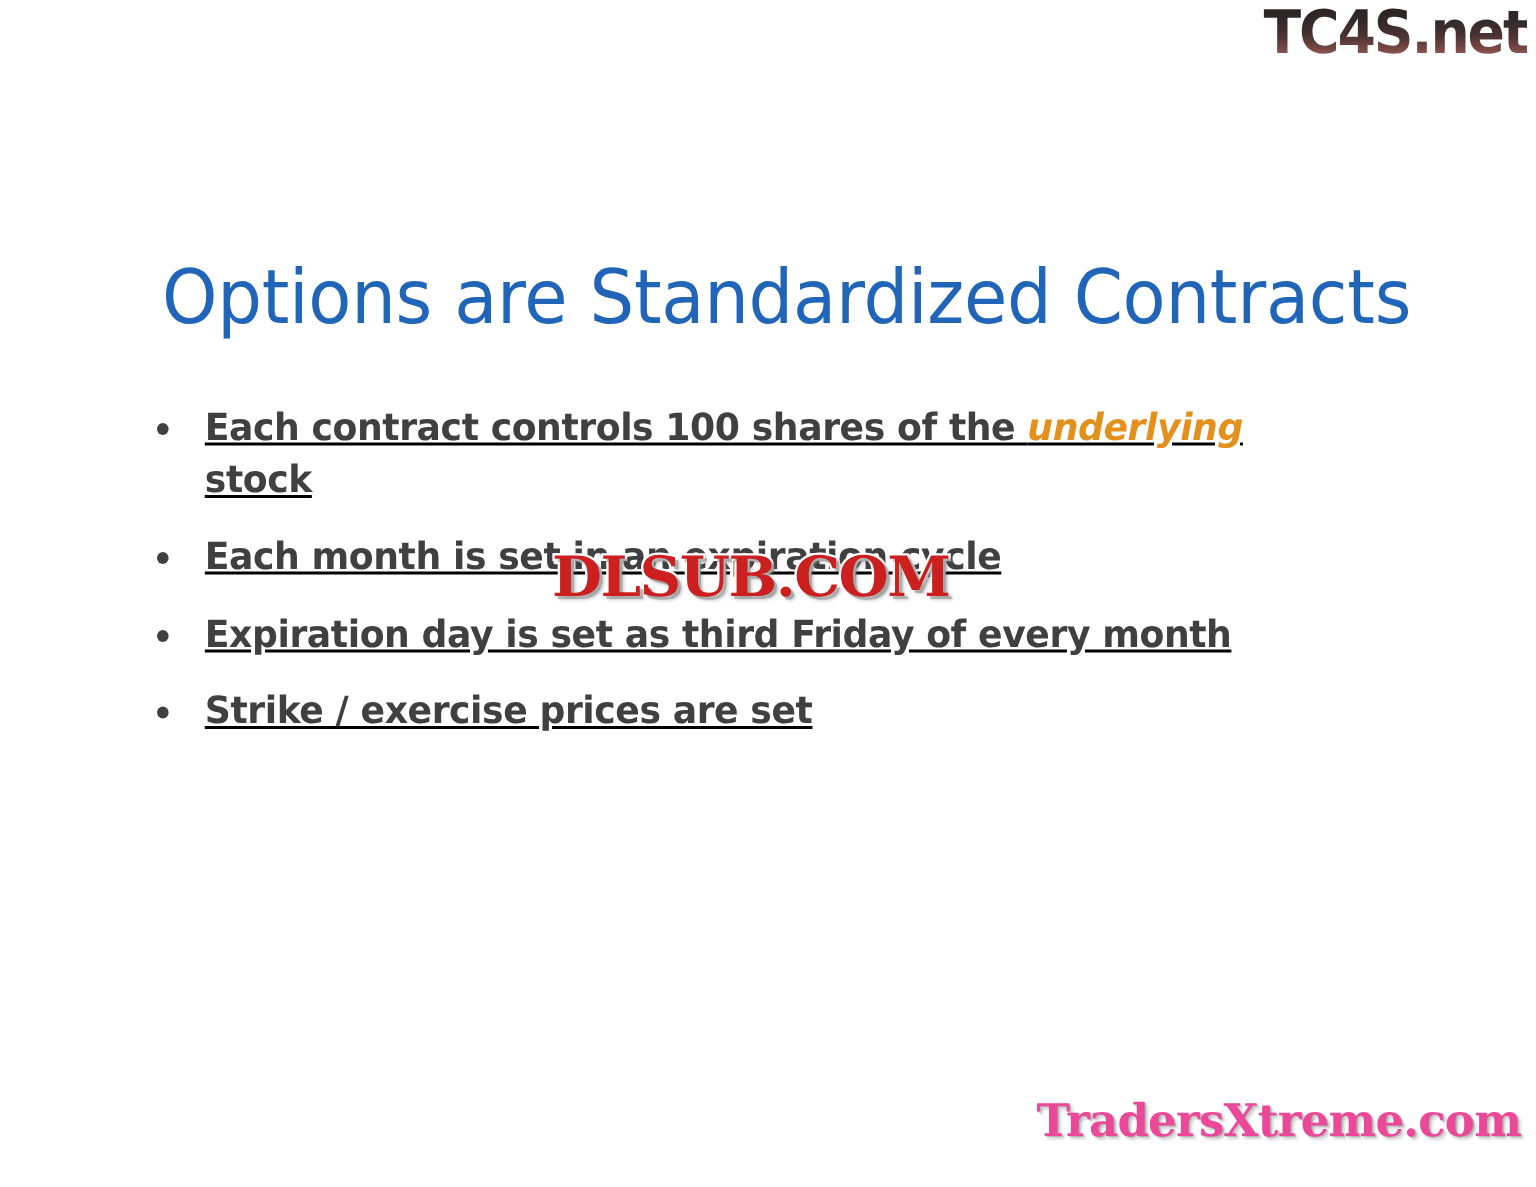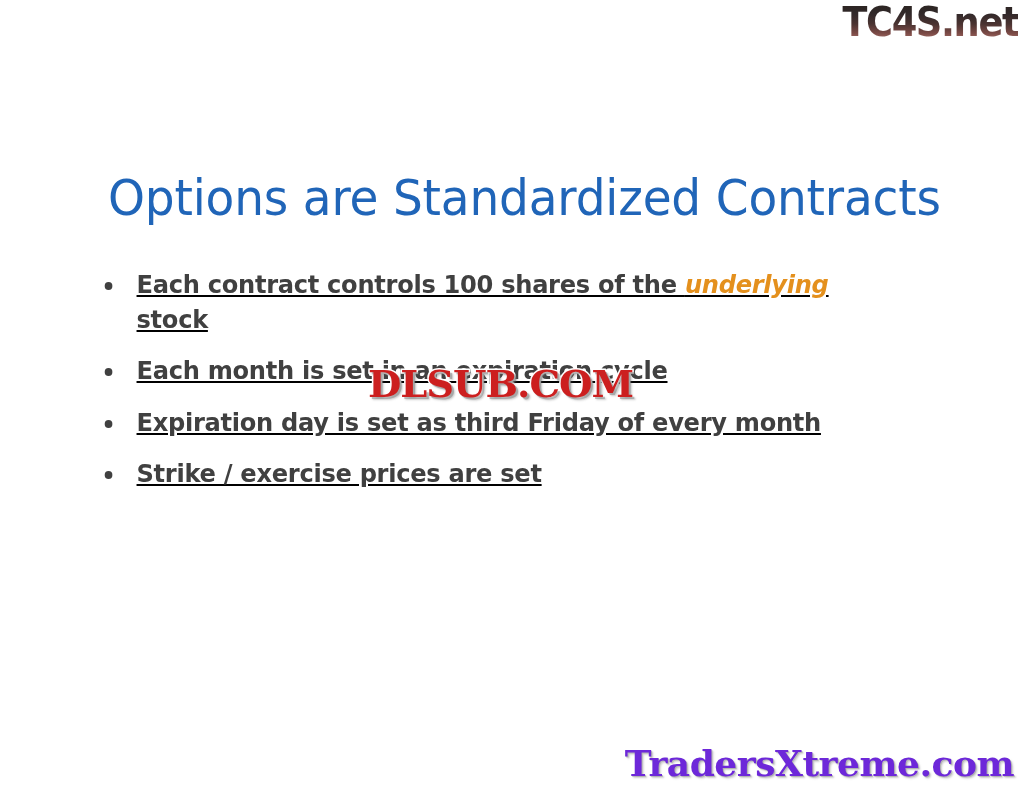--- a/index.html
+++ b/index.html
@@ -121,27 +121,27 @@
        2px 2px 0 rgba(120,120,120,0.45),
        3px 3px 2px rgba(90,90,90,0.30);
     user-select: none;
     white-space: nowrap;
   }
 
   
   .footer-logo {
     position: absolute;
     right: 10px;
-    bottom: 10px;
+    bottom: 28px;
     font-family: "DejaVu Serif", serif;
     font-weight: 700;
-    font-size: 36px;
+    font-size: 30px;
     line-height: 1;
     letter-spacing: -0.5px;
-    color: #6d28d9;
+    color: #ec4899;
     transform: scaleX(1.0);
     transform-origin: right bottom;
     -webkit-text-stroke: 2px #ffffff;
     paint-order: stroke fill;
     text-shadow:
        1px 1px 0 rgba(150,150,150,0.5),
        2px 2px 2px rgba(110,110,110,0.35);
     user-select: none;
     white-space: nowrap;
   }

